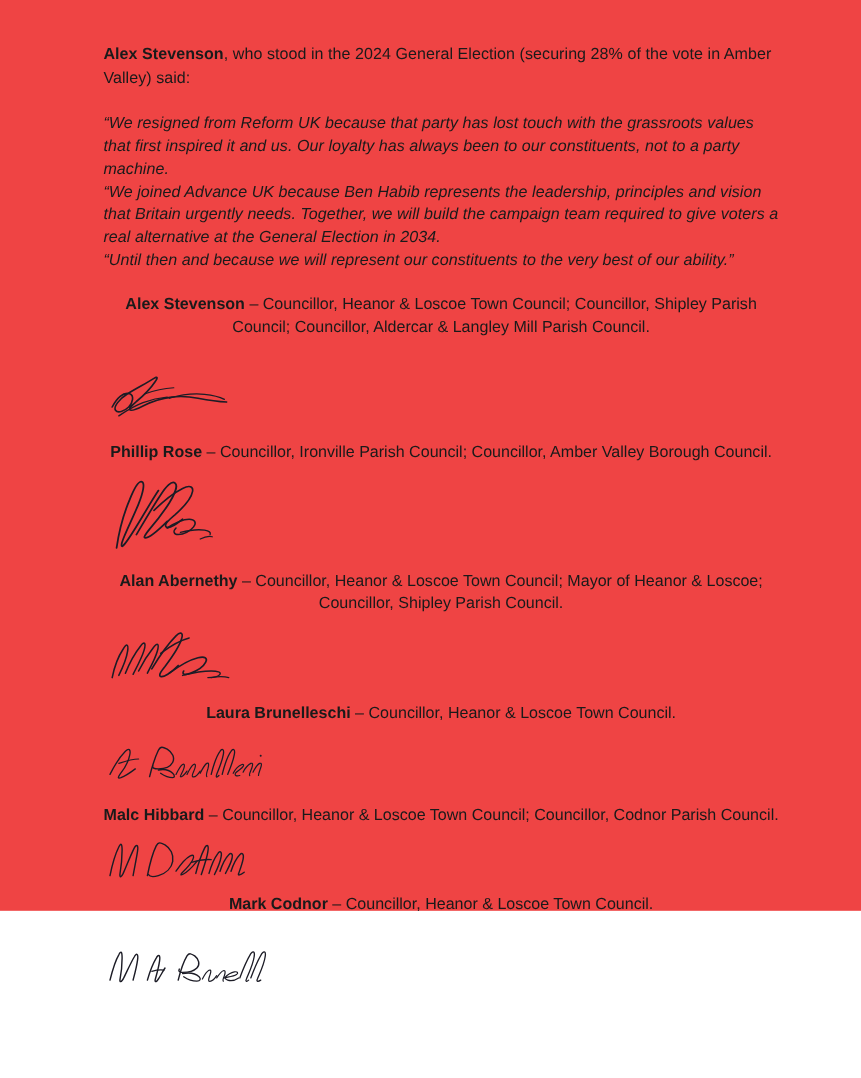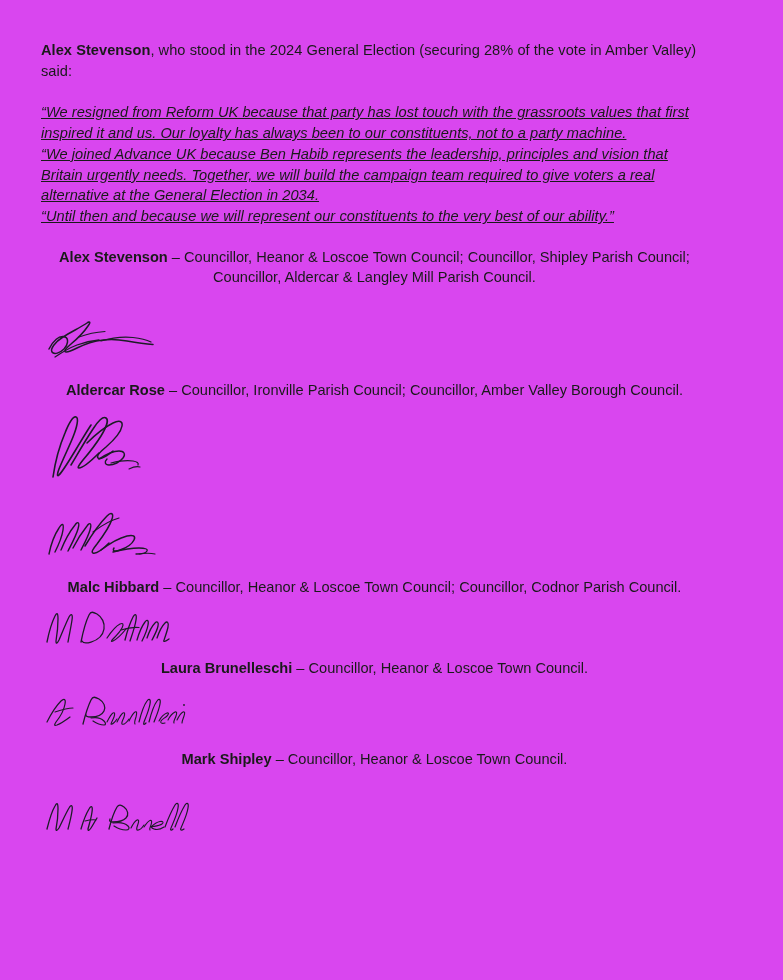--- a/index.html
+++ b/index.html
@@ -10,43 +10,42 @@
   body {
     width: 783px;
     height: 980px;
     font-family: "Liberation Sans", sans-serif;
     color: #1a1a1a;
     overflow: hidden;
   }
   .page {
     position: relative;
     width: 783px;
-    height: 980px;
-    background: #d946ef;
+    height: 828px;
+    background: #ef4444;
     box-sizing: border-box;
-    padding: 40px 75px 0 41px;
+    padding: 40px 75px 0 94px;
   }
   .para {
     font-size: 14.6px;
     line-height: 1.42;
     margin: 0;
     letter-spacing: 0.05px;
   }
   .intro {
     margin-bottom: 21px;
   }
   .intro .nm {
     font-weight: bold;
   }
   .quote-block {
     font-style: italic;
     font-size: 14.6px;
     line-height: 1.42;
     margin: 0 0 20px 0;
-    text-decoration: underline;
   }
   .quote-block p {
     margin: 0;
   }
   .sig-entry {
     margin: 0;
     text-align: center;
   }
   .entry-line {
     font-size: 14.6px;
@@ -98,68 +97,51 @@
         <path class="sig-path" stroke-width="1.5" d="M8 32 C12 24 18 18 24 20 C28 21.5 27 28 23 32 C19 36 13 38 11 35 C9 32 14 25 22 20 C30 15 40 10 46 6 C49 4 50 5 47 9 C43 15 36 22 30 27 C26 30.5 23 33 24 34.5 C25 36 30 34 36 31 C44 27 54 24 62 23 C70 22 78 22.5 86 24 C94 25.5 103 27 112 27.5"></path>
         <path class="sig-path" stroke-width="1.3" d="M14 40 C20 36 28 31 36 28 C44 25 52 23.5 58 23"></path>
         <path class="sig-path" stroke-width="1.1" d="M38 20 C46 17 56 15 64 14.5"></path>
         <path class="sig-path" stroke-width="1.2" d="M60 24 C70 21 82 19.5 92 20.5 C100 21.3 106 23 110 25"></path>
       </svg>
     </span>
     <div class="gap-b"></div>
   </div>
 
   <div class="sig-entry">
-    <p class="entry-line"><span class="nm">Aldercar Rose</span><span> – Councillor, Ironville Parish Council; Councillor, Amber Valley Borough Council.</span></p>
+    <p class="entry-line"><span class="nm">Phillip Rose</span><span> – Councillor, Ironville Parish Council; Councillor, Amber Valley Borough Council.</span></p>
     <div class="gap-c"></div>
     <span class="signature" title="P Rose">
       <svg width="130" height="68" viewBox="0 0 130 68" aria-hidden="true">
         <path class="sig-path" stroke-width="1.6" d="M12 64 C14 50 18 34 24 20 C28 10 32 3 35 4 C38 5 36 14 32 24 C28 34 22 46 18 56 C16 61 16 64 18 62 C22 58 28 48 34 38 C40 28 46 18 50 12"></path>
         <path class="sig-path" stroke-width="1.6" d="M30 52 C36 42 44 28 52 16 C57 8 62 3 65 5 C68 7 65 15 60 23 C55 31 48 40 42 47 C38 52 36 55 38 55 C42 55 50 48 58 40"></path>
         <path class="sig-path" stroke-width="1.5" d="M46 30 C54 22 64 14 72 10 C78 7 82 8 81 13 C80 19 73 27 65 34 C59 39 55 43 57 45 C59 47 66 43 72 38"></path>
         <path class="sig-path" stroke-width="1.4" d="M58 46 C64 42 72 38 78 38 C83 38 85 41 82 45 C79 49 73 52 68 52 C64 52 63 49 66 46"></path>
         <path class="sig-path" stroke-width="1.2" d="M70 50 C78 48 86 47 92 48 C96 48.7 98 50 97 52"></path>
         <path class="sig-path" stroke-width="1.1" d="M88 56 C92 54 96 53 99 54"></path>
       </svg>
     </span>
     <div class="gap-b"></div>
   </div>
 
   <div class="sig-entry">
+    <p class="entry-line"><span class="nm">Alan Abernethy</span><span> – Councillor, Heanor &amp; Loscoe Town Council; Mayor of Heanor &amp; Loscoe; Councillor, Shipley Parish Council.</span></p>
     <div class="gap-d"></div>
     <span class="signature" title="A Abernethy">
       <svg width="140" height="48" viewBox="0 0 140 48" aria-hidden="true">
         <path class="sig-path" stroke-width="1.4" d="M8 42 C10 32 14 22 18 16 C21 11 23 11 22 18 C21 25 17 34 14 40"></path>
         <path class="sig-path" stroke-width="1.4" d="M20 38 C24 28 30 18 34 13 C37 9 39 10 37 17 C35 24 30 33 27 39"></path>
         <path class="sig-path" stroke-width="1.4" d="M32 36 C36 28 42 19 46 14 C49 10 51 11 49 18 C47 25 43 32 40 38"></path>
         <path class="sig-path" stroke-width="1.5" d="M44 34 C50 24 58 12 66 4 C70 0 73 1 71 7 C69 14 62 24 56 32 C52 37 50 40 52 41 C55 42 62 37 68 31"></path>
         <path class="sig-path" stroke-width="1.5" d="M60 38 C68 32 78 26 86 24 C92 22.5 95 24 93 28 C91 32 85 36 79 38 C74 40 71 39 73 36"></path>
         <path class="sig-path" stroke-width="1.3" d="M72 40 C80 38 90 36 98 36 C104 36 107 37 106 39 C105 41 100 42 95 42"></path>
         <path class="sig-path" stroke-width="1.2" d="M52 20 C60 14 70 8 78 6"></path>
         <path class="sig-path" stroke-width="1.1" d="M98 42 C104 41 110 41 114 42"></path>
       </svg>
     </span>
     <div class="gap-b"></div>
-  </div>
-
-  <div class="sig-entry">
-    <p class="entry-line"><span class="nm">Malc Hibbard</span><span> – Councillor, Heanor &amp; Loscoe Town Council; Councillor, Codnor Parish Council.</span></p>
-    <div class="gap-e"></div>
-    <span class="signature" title="M D Hibbard">
-      <svg width="148" height="40" viewBox="0 0 148 40" aria-hidden="true">
-        <path class="sig-path" stroke-width="1.3" d="M6 34 C8 24 11 14 14 8 C16 4 17 5 17 11 C17 18 16 27 15 33 C15 36 16 36 18 32 C21 25 25 15 28 9 C30 5 32 6 31 12 C30 19 28 28 27 34"></path>
-        <path class="sig-path" stroke-width="1.3" d="M40 34 C42 24 45 13 48 7 C50 3 52 4 56 6 C61 9 64 15 63 21 C62 27 57 32 50 34 C45 35.5 42 35 41 33"></path>
-        <path class="sig-path" stroke-width="1.2" d="M66 30 C70 24 75 18 79 16 C82 14.7 83 16 81 20 C79 24 75 28 72 31 C70 33 70 34 72 33 C76 31 81 26 85 21"></path>
-        <path class="sig-path" stroke-width="1.3" d="M84 32 C86 24 89 15 92 9 C94 5 96 6 95 12 C94 19 91 27 89 33"></path>
-        <path class="sig-path" stroke-width="1.2" d="M80 22 C86 20 93 19 98 19.5"></path>
-        <path class="sig-path" stroke-width="1.3" d="M96 32 C98 25 101 18 104 14 C106 11 108 12 107 17 C106 23 103 29 101 33"></path>
-        <path class="sig-path" stroke-width="1.3" d="M106 30 C108 24 111 18 114 15 C116 13 118 14 117 18 C116 23 113 28 111 32"></path>
-        <path class="sig-path" stroke-width="1.3" d="M116 30 C118 24 121 18 124 15 C126 13 128 14 127 19 C126 24 124 29 123 32 C122 34 124 34 128 31"></path>
-      </svg>
-    </span>
-    <div class="gap-e"></div>
   </div>
 
   <div class="sig-entry">
     <p class="entry-line"><span class="nm">Laura Brunelleschi</span><span> – Councillor, Heanor &amp; Loscoe Town Council.</span></p>
     <div class="gap-d"></div>
     <span class="signature" title="L Brunelleschi">
       <svg width="152" height="40" viewBox="0 0 152 40" aria-hidden="true">
         <path class="sig-path" stroke-width="1.2" d="M6 30 C10 22 16 13 20 9 C23 6 25 7 24 12 C23 18 19 25 15 30 C13 33 13 34 16 33 C20 31.5 25 28 29 25"></path>
         <path class="sig-path" stroke-width="1.1" d="M14 20 C20 18 27 16 32 16"></path>
         <path class="sig-path" stroke-width="1.3" d="M42 32 C44 24 47 14 50 8 C52 4 54 5 58 7 C63 10 65 15 63 19 C61 23 56 25 50 25 C46 25 44 24 45 22"></path>
@@ -172,21 +154,39 @@
         <path class="sig-path" stroke-width="1.1" d="M118 29 C120 25 123 22 126 21 C128 20.5 128 22 126 24 C124 26 121 27 120 29 C119 31 121 32 124 31"></path>
         <path class="sig-path" stroke-width="1.1" d="M127 28 C129 24 132 21 134 20 C136 19.4 136 21 135 24 C134 27 132 30 133 31"></path>
         <path class="sig-path" stroke-width="1.1" d="M136 28 C138 24 140 21 142 20 C144 19.4 144 21 143 24 C142 27 141 29 141 31"></path>
         <circle cx="143" cy="13" r="0.9" fill="#1c1c26" stroke="none"></circle>
       </svg>
     </span>
     <div class="gap-b"></div>
   </div>
 
   <div class="sig-entry">
-    <p class="entry-line"><span class="nm">Mark Shipley</span><span> – Councillor, Heanor &amp; Loscoe Town Council.</span></p>
+    <p class="entry-line"><span class="nm">Malc Hibbard</span><span> – Councillor, Heanor &amp; Loscoe Town Council; Councillor, Codnor Parish Council.</span></p>
+    <div class="gap-e"></div>
+    <span class="signature" title="M D Hibbard">
+      <svg width="148" height="40" viewBox="0 0 148 40" aria-hidden="true">
+        <path class="sig-path" stroke-width="1.3" d="M6 34 C8 24 11 14 14 8 C16 4 17 5 17 11 C17 18 16 27 15 33 C15 36 16 36 18 32 C21 25 25 15 28 9 C30 5 32 6 31 12 C30 19 28 28 27 34"></path>
+        <path class="sig-path" stroke-width="1.3" d="M40 34 C42 24 45 13 48 7 C50 3 52 4 56 6 C61 9 64 15 63 21 C62 27 57 32 50 34 C45 35.5 42 35 41 33"></path>
+        <path class="sig-path" stroke-width="1.2" d="M66 30 C70 24 75 18 79 16 C82 14.7 83 16 81 20 C79 24 75 28 72 31 C70 33 70 34 72 33 C76 31 81 26 85 21"></path>
+        <path class="sig-path" stroke-width="1.3" d="M84 32 C86 24 89 15 92 9 C94 5 96 6 95 12 C94 19 91 27 89 33"></path>
+        <path class="sig-path" stroke-width="1.2" d="M80 22 C86 20 93 19 98 19.5"></path>
+        <path class="sig-path" stroke-width="1.3" d="M96 32 C98 25 101 18 104 14 C106 11 108 12 107 17 C106 23 103 29 101 33"></path>
+        <path class="sig-path" stroke-width="1.3" d="M106 30 C108 24 111 18 114 15 C116 13 118 14 117 18 C116 23 113 28 111 32"></path>
+        <path class="sig-path" stroke-width="1.3" d="M116 30 C118 24 121 18 124 15 C126 13 128 14 127 19 C126 24 124 29 123 32 C122 34 124 34 128 31"></path>
+      </svg>
+    </span>
+    <div class="gap-e"></div>
+  </div>
+
+  <div class="sig-entry">
+    <p class="entry-line"><span class="nm">Mark Codnor</span><span> – Councillor, Heanor &amp; Loscoe Town Council.</span></p>
     <div class="gap-a"></div>
     <span class="signature" title="M A Burrell">
       <svg width="160" height="34" viewBox="0 0 160 34" aria-hidden="true">
         <path class="sig-path" stroke-width="1.3" d="M6 30 C8 22 11 12 14 7 C16 3 17 4 17 10 C17 17 16 25 15 30 C15 32 16 32 18 29 C21 23 25 14 28 9 C30 5 32 6 31 12 C30 19 28 26 27 30"></path>
         <path class="sig-path" stroke-width="1.3" d="M40 30 C42 23 45 15 48 10 C50 6 52 7 51 13 C50 20 48 26 47 30 C47 32 48 32 50 29 C52 26 54 22 56 19"></path>
         <path class="sig-path" stroke-width="1.1" d="M44 22 C48 21 52 20.5 55 21"></path>
         <path class="sig-path" stroke-width="1.3" d="M68 30 C70 22 73 13 76 8 C78 5 80 6 83 8 C87 11 88 16 85 19 C82 22 77 23 72 23 C69 23 68 22 69 20"></path>
         <path class="sig-path" stroke-width="1.2" d="M72 24 C78 23 84 24 87 27 C89 29 88 31 85 31 C81 31 76 29 73 27"></path>
         <path class="sig-path" stroke-width="1.1" d="M90 29 C92 25 94 22 96 21 C98 20.3 98 22 97 25 C96 28 95 30 96 31 C98 31.5 101 29 103 26"></path>
         <path class="sig-path" stroke-width="1.1" d="M103 28 C105 25 107 22 109 21.5 C111 21 111 23 110 26 C109 29 108 30 109 31"></path>

